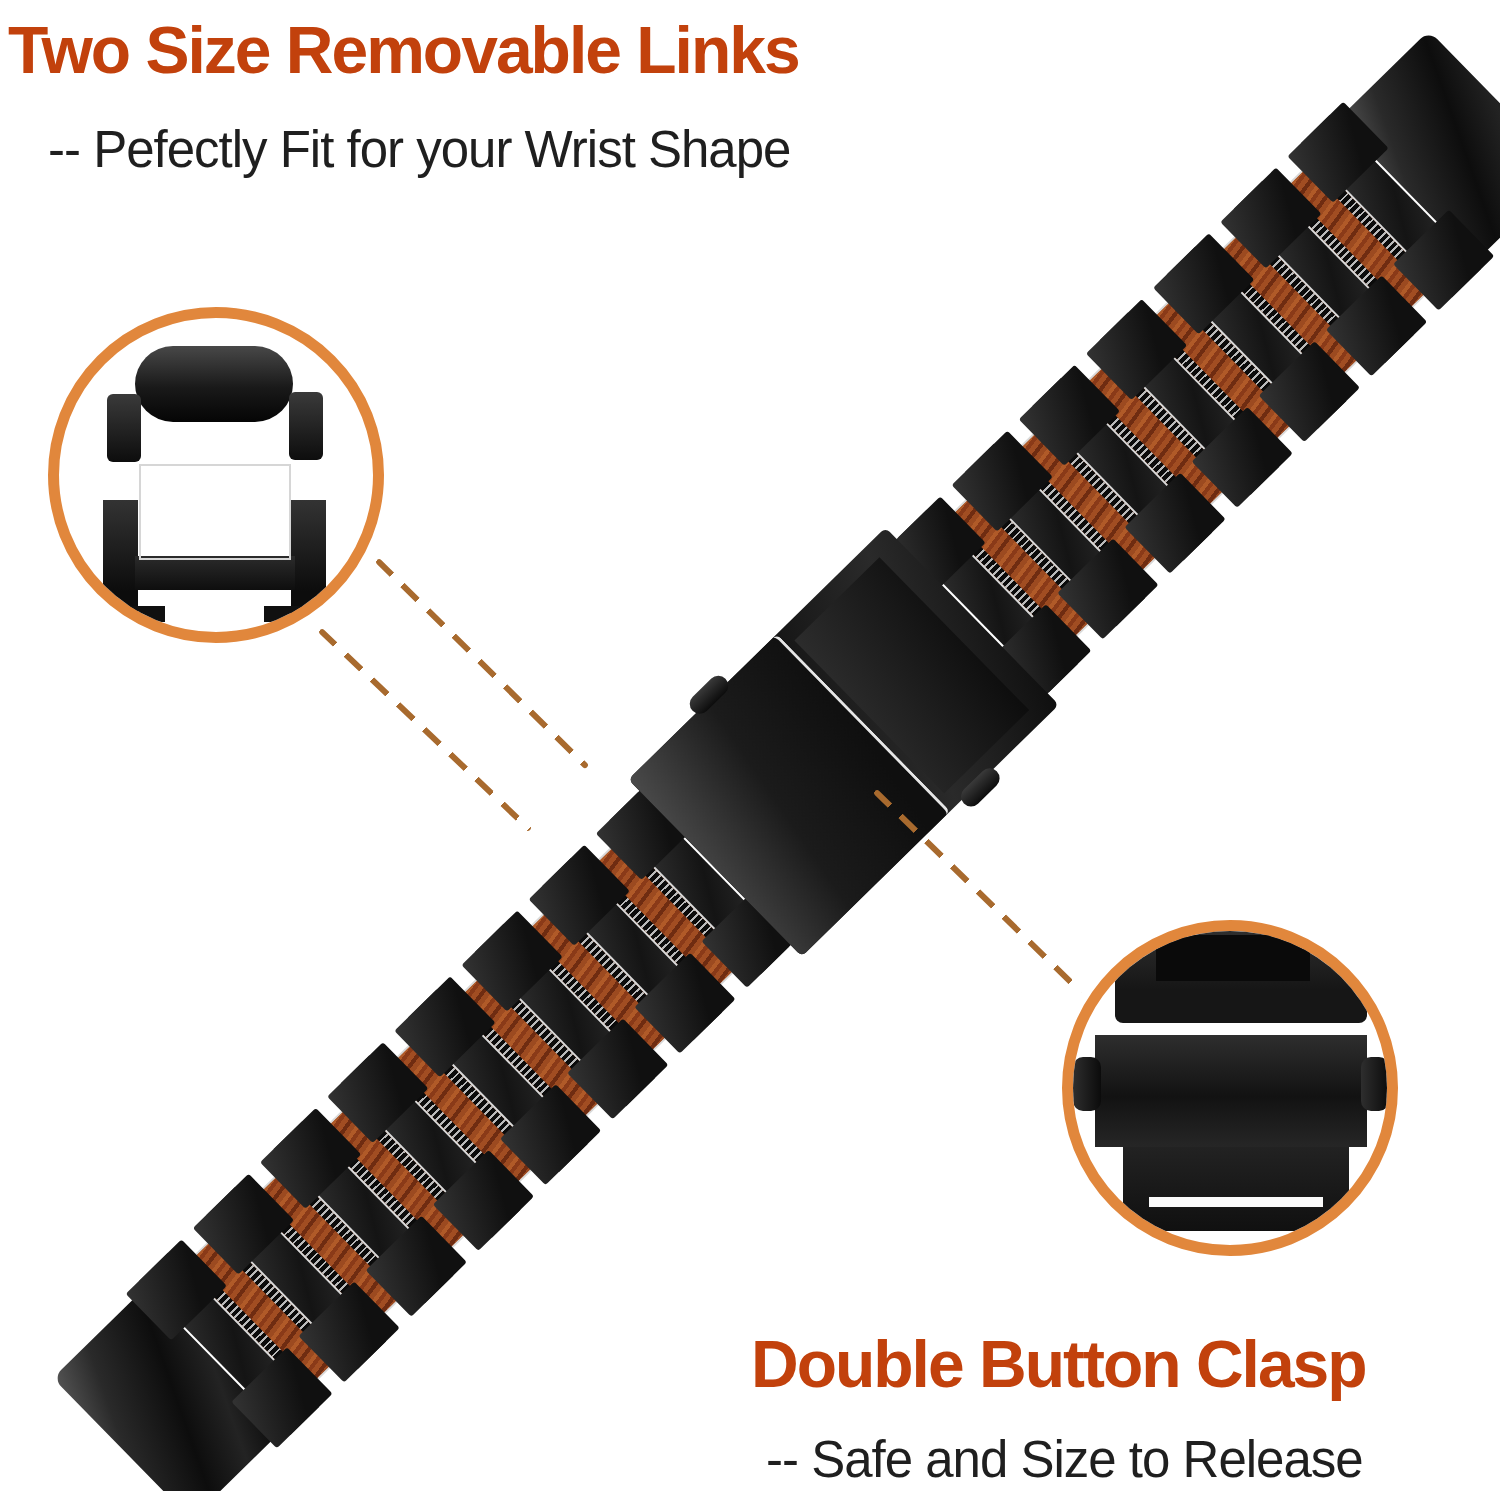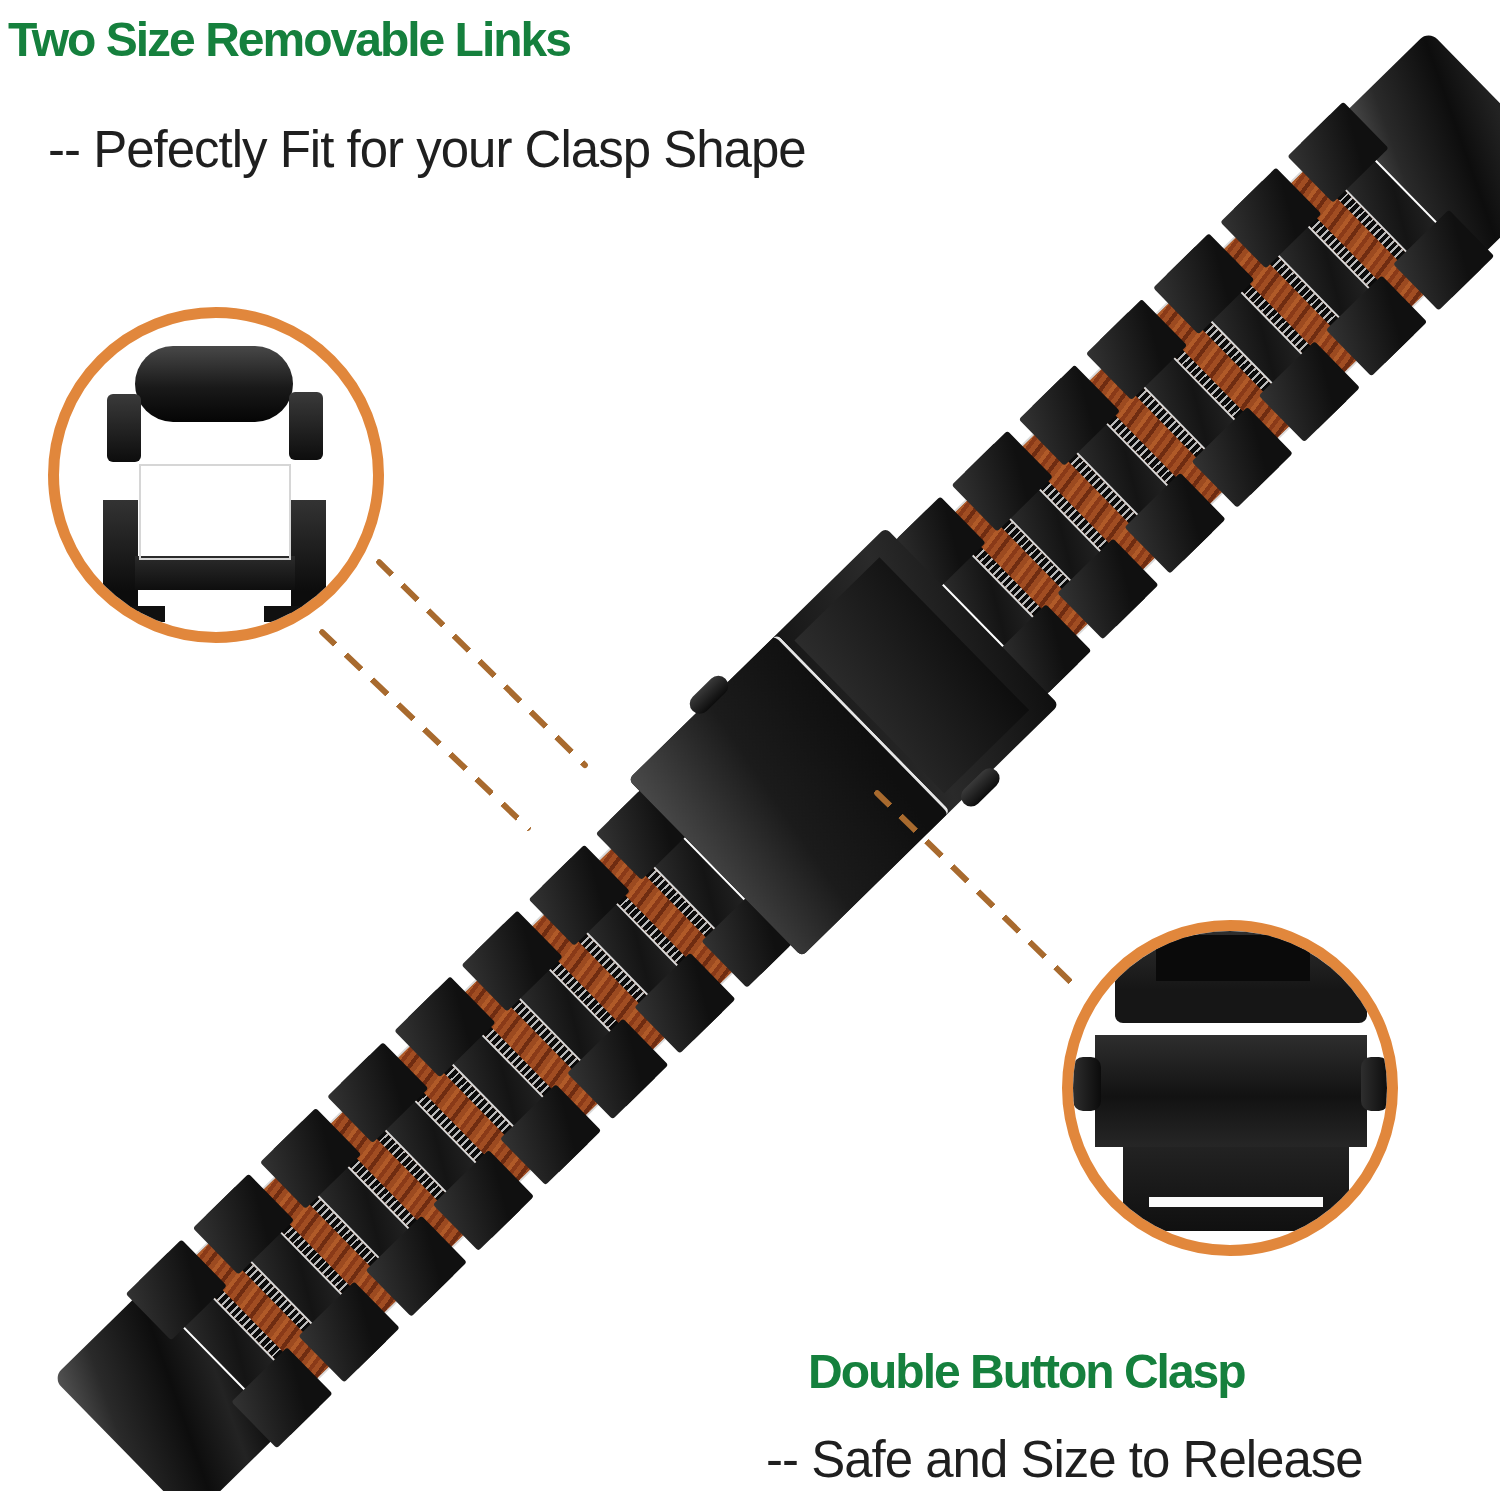--- a/index.html
+++ b/index.html
@@ -1,24 +1,24 @@
 <!DOCTYPE html>
 <html style="--ring: #e1873c; --dash: #a86a2e; --silver: #d9d9d9;"><head>
 <meta charset="utf-8">
 <style>
   html,body{margin:0;padding:0;}
   body{width:1500px;height:1491px;background:#fff;font-family:"Liberation Sans",sans-serif;}
   .stage{position:relative;width:1500px;height:1491px;overflow:hidden;background:#fff;}
 
   
-  .title{position:absolute;font-weight:bold;font-size:48px;letter-spacing:-2px;color:#15803d;white-space:nowrap;z-index:9;}
+  .title{position:absolute;font-weight:bold;font-size:66px;letter-spacing:-2px;color:#c2410c;white-space:nowrap;z-index:9;}
   .subtitle{position:absolute;font-size:51px;letter-spacing:-1px;color:#1f1f1f;white-space:nowrap;z-index:9;}
   .title.top{left:8px;top:12px;}
   .subtitle.top{left:48px;top:120px;}
-  .title.bottom{left:808px;top:1326px;margin-top:18px;}
+  .title.bottom{left:751px;top:1326px;}
   .subtitle.bottom{left:766px;top:1430px;}
 
   
   .band{position:absolute;left:810px;top:775px;width:1930px;height:250px;
         margin-left:-965px;margin-top:-125px;display:flex;align-items:center;justify-content:center;
         gap:2px;transform:rotate(-44.4deg);z-index:2;}
   .link{flex:0 0 auto;position:relative;}
   .link.adapter{width:128px;height:198px;z-index:1;border-radius:12px;
       background:linear-gradient(115deg,#555 0%,#2a2a2a 22%,#0d0d0d 55%,#232323 78%,#070707 100%);}
   .link.bar{width:40px;height:216px;z-index:2;
@@ -83,21 +83,21 @@
   .cc-btn.r{left:288px;top:126px;}
   .cc-low{left:50px;top:216px;width:226px;height:84px;background:linear-gradient(180deg,#222,#101010);}
   .cc-slot{left:76px;top:266px;width:174px;height:10px;background:#fafafa;}
 </style>
 </head>
 <body>
 
 <div class="stage">
 
   <div class="title top">Two Size Removable Links</div>
-  <div class="subtitle top">-- Pefectly Fit for your Clasp Shape</div>
+  <div class="subtitle top">-- Pefectly Fit for your Wrist Shape</div>
 
   <div class="band" id="band" style="transform: rotate(-44.4deg);">
       <div class="link adapter"></div>
       <div class="link bar"></div>
       <div class="link wood">
         <span class="wood-teeth"></span>
         <span class="wood-core"></span>
         <span class="wood-teeth"></span>
       </div>
       <div class="link bar"></div>

